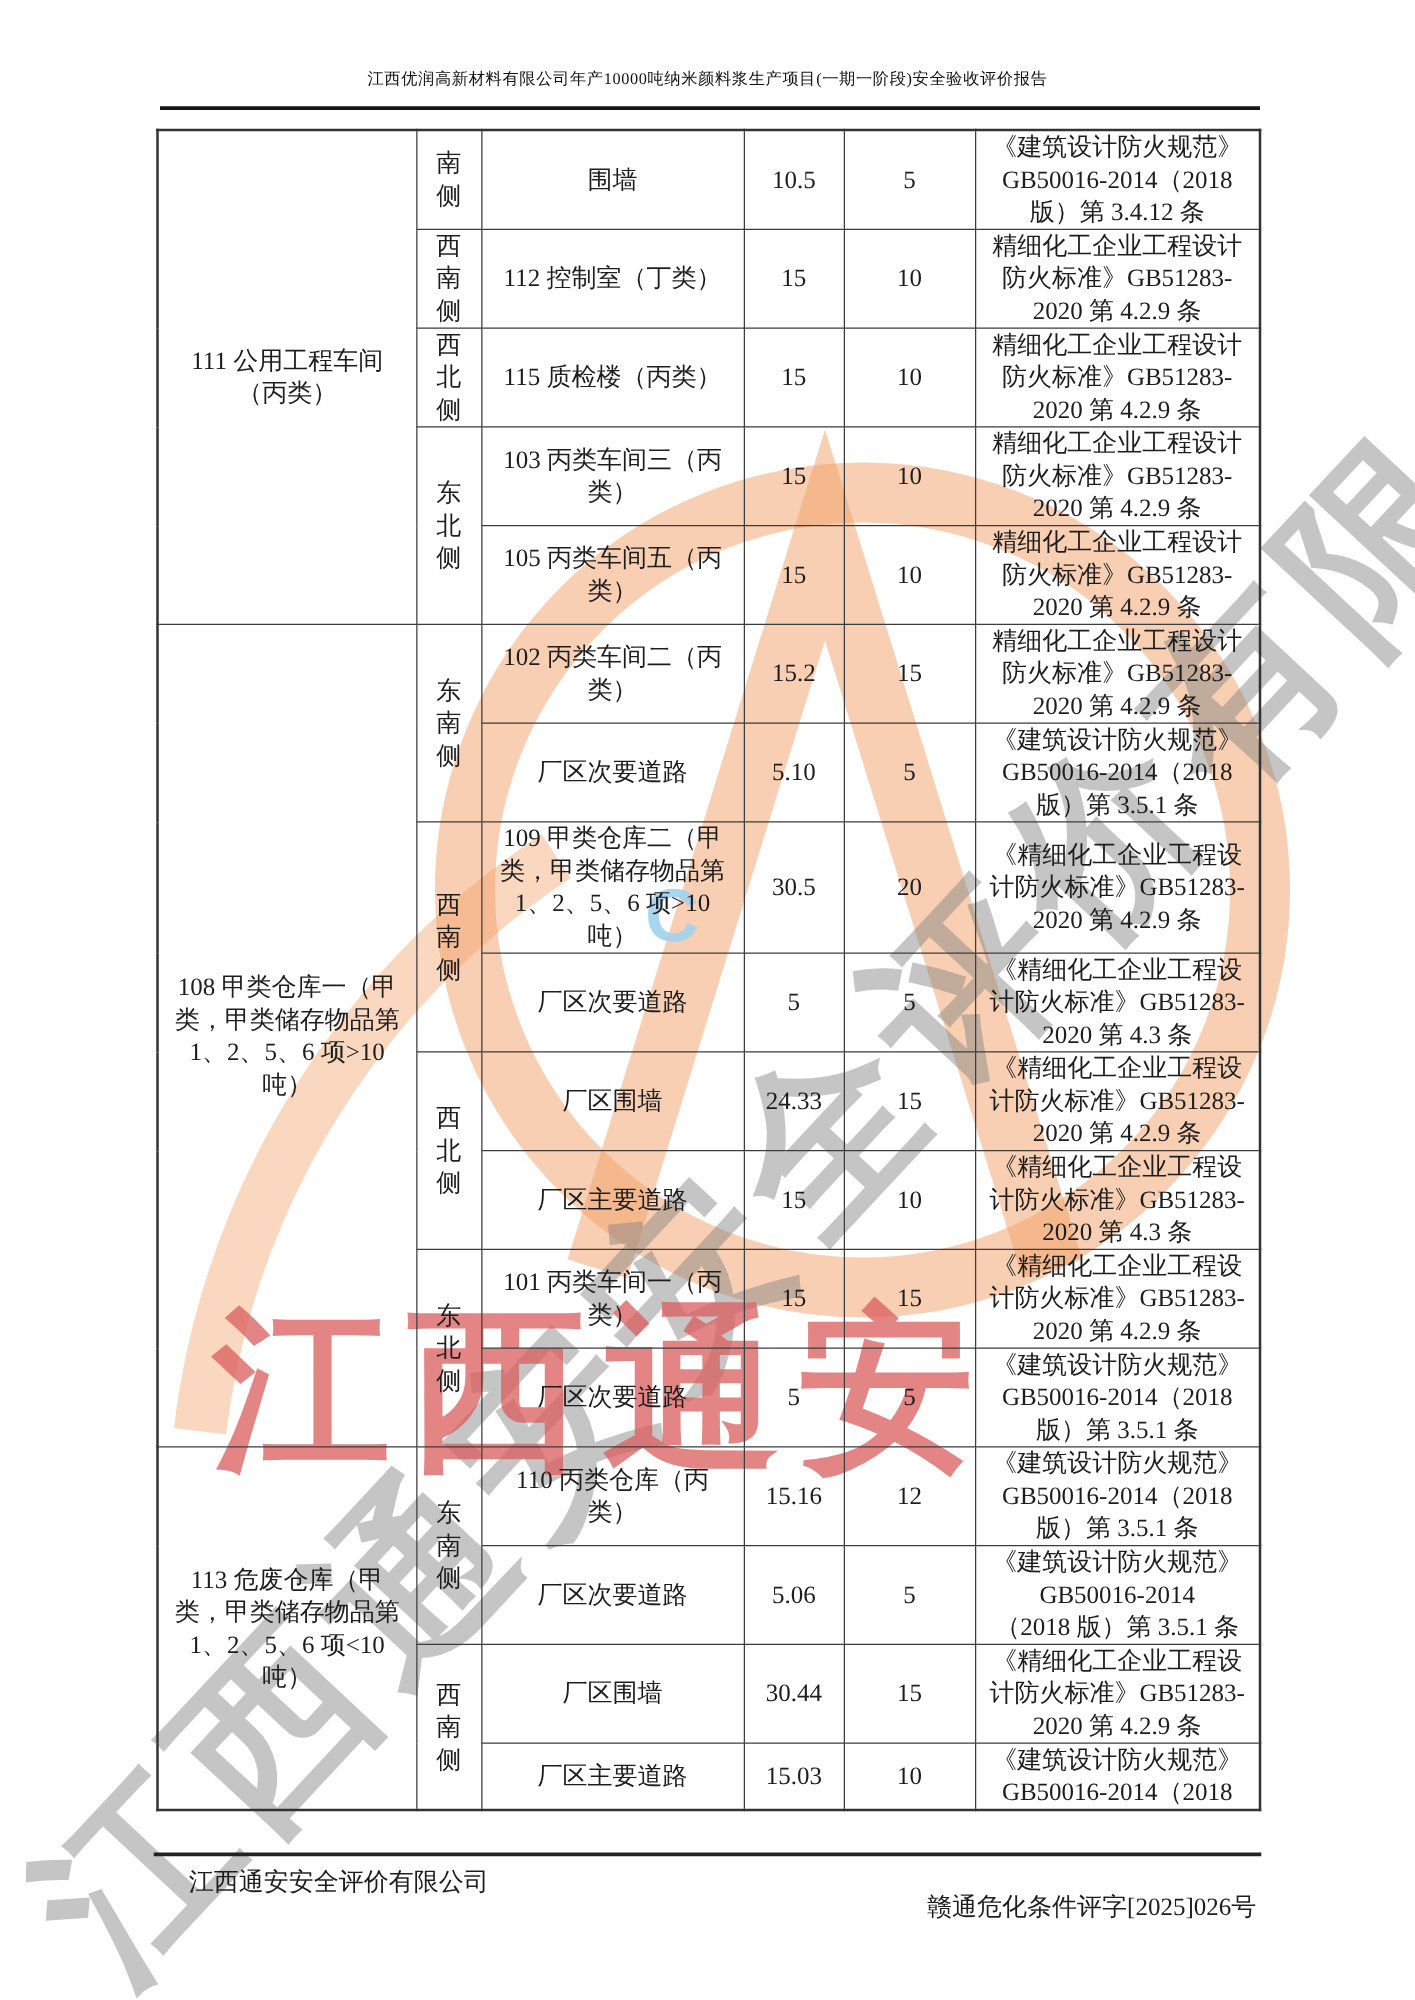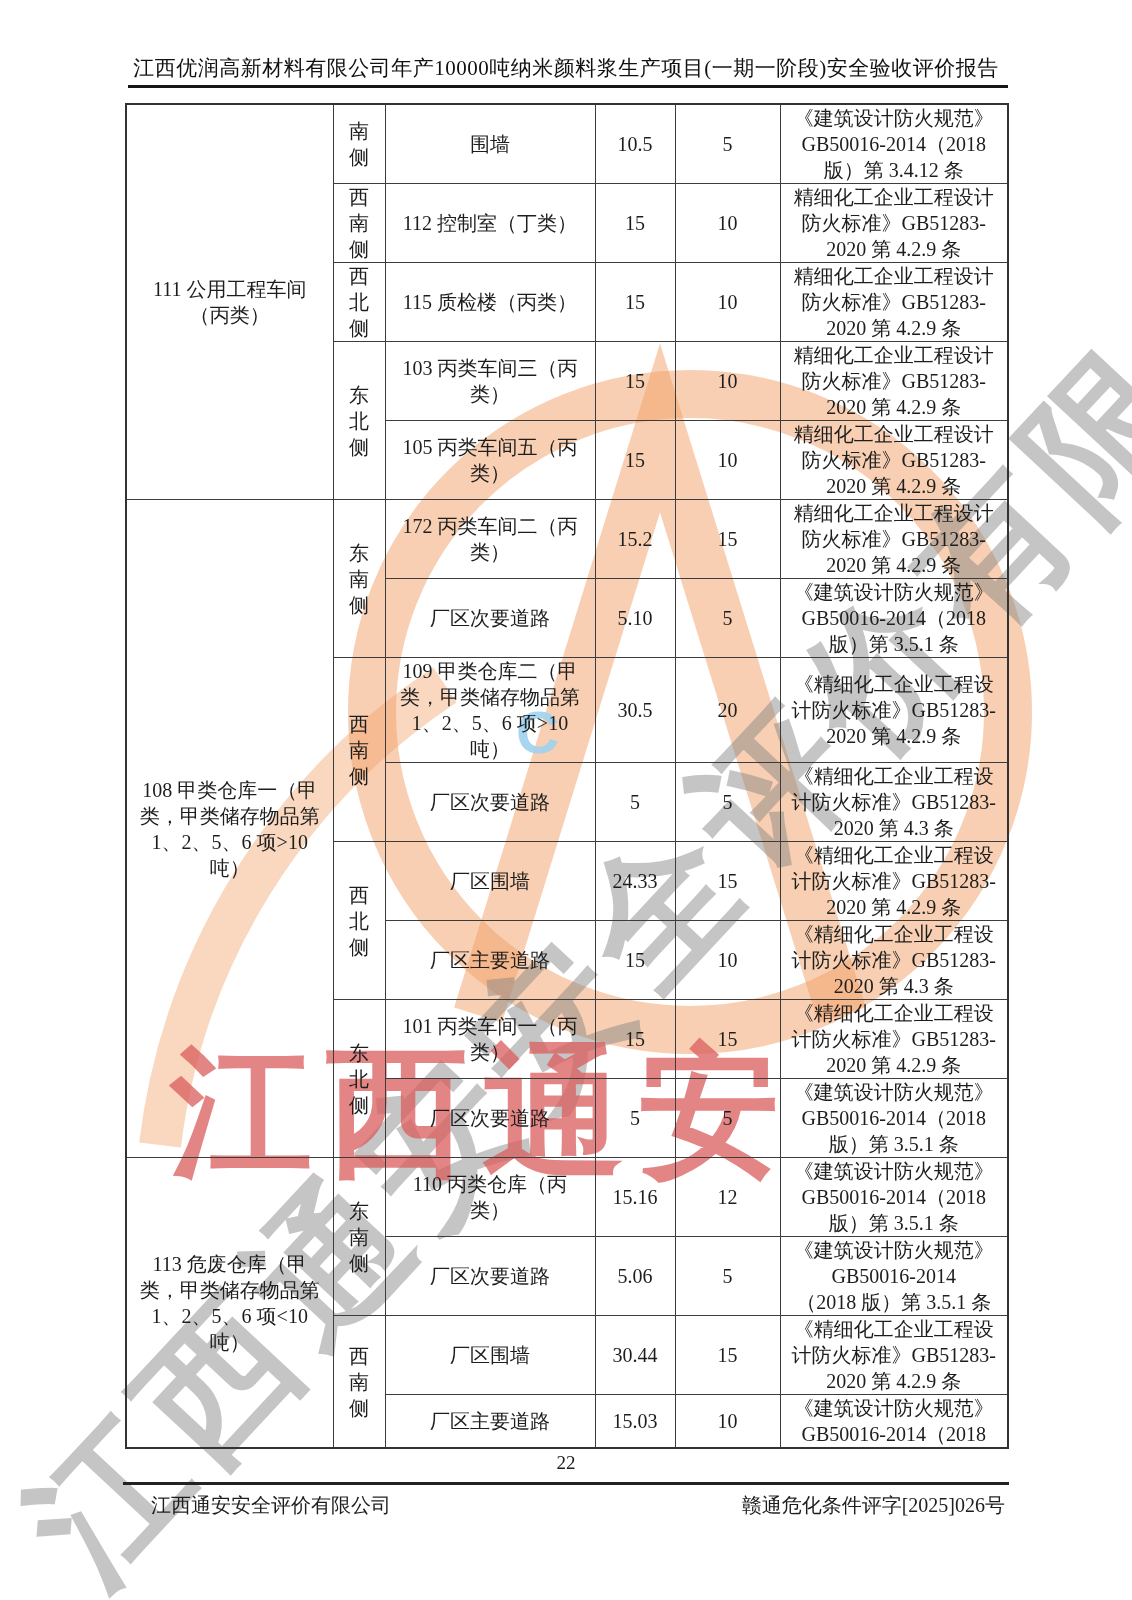--- a/index.html
+++ b/index.html
@@ -13,34 +13,34 @@
   .wm-red{position:absolute;left:170px;top:1018px;font-size:142px;font-weight:bold;
           letter-spacing:14px;white-space:nowrap;color:rgba(219,92,92,0.75);
           font-family:"Liberation Serif",serif;}
   .wm-blue-c{position:absolute;left:516px;top:698px;font-size:60px;font-weight:bold;
              color:rgba(158,209,238,0.9);font-family:"Liberation Sans",sans-serif;}
   .wm-blue-ta{position:absolute;left:472px;top:752px;font-size:124px;font-weight:bold;
               color:rgba(158,209,238,0.85);font-family:"Liberation Sans",sans-serif;}
   
   .content{position:absolute;inset:0;z-index:2;}
   .doc-title{position:absolute;top:54px;left:0;width:100%;text-align:center;
-             font-size:21px;letter-spacing:0.5px;color:#111;}
+             font-size:13px;letter-spacing:0.5px;color:#111;}
   .title-rule{position:absolute;top:85px;left:128px;width:880px;height:3px;background:#161616;}
   table.main{position:absolute;left:125px;top:103px;width:882px;border-collapse:collapse;
              table-layout:fixed;background:transparent;border:2px solid #333;}
   td{border:1.5px solid #3c3c3c;text-align:center;vertical-align:middle;
      font-size:20px;line-height:26px;white-space:pre-line;padding:0;color:#1d1d1d;}
   td.col-name{padding:16px 10px;margin-left:12px;}
   td.col-basis{padding:0 3px;}
   .page-num{position:absolute;top:1452px;left:0;width:100%;text-align:center;font-size:19px;}
   .footer-rule{position:absolute;top:1482px;left:123px;width:886px;height:3px;background:#222;}
   .footer-row{position:absolute;top:1492px;left:125px;width:882px;display:flex;
               justify-content:space-between;font-size:20px;}
   .footer-left{padding-left:26px;}
-  .footer-right{padding-right:2px;}
+  .footer-right{padding-right:2px;margin-top:20px;}
 </style>
 </head>
 <body>
 
 <div class="page">
 
   <div class="wm-layer">
     <svg width="1132" height="1600" viewBox="0 0 1132 1600">
       <circle cx="690" cy="712" r="318" fill="none" stroke="#f2a066" stroke-opacity="0.5" stroke-width="48"></circle>
       <path d="M 478 1015 L 660 428 L 842 1015" fill="none" stroke="#f2a066" stroke-opacity="0.5" stroke-width="50"></path>
@@ -121,21 +121,21 @@
 2020 第 4.2.9 条</td>
           </tr>
           <tr>
             <td rowspan="8" class="col-name">108 甲类仓库一（甲
 类，甲类储存物品第
 1、2、5、6 项&gt;10
 吨）</td>
             <td rowspan="2" class="col-side">东
 南
 侧</td>
-            <td class="col-item">172 丙类车间二（丙
+            <td class="col-item">102 丙类车间二（丙
 类）</td>
             <td class="col-num">15.2</td>
             <td class="col-num">15</td>
             <td class="col-basis">精细化工企业工程设计
 防火标准》GB51283-
 2020 第 4.2.9 条</td>
           </tr>
           <tr>
             <td class="col-item">厂区次要道路</td>
             <td class="col-num">5.10</td>
@@ -243,20 +243,19 @@
           <tr>
             <td class="col-item">厂区主要道路</td>
             <td class="col-num">15.03</td>
             <td class="col-num">10</td>
             <td class="col-basis">《建筑设计防火规范》
 GB50016-2014（2018</td>
           </tr>
         </tbody>
     </table>
 
-    <div class="page-num">22</div>
     <div class="footer-rule"></div>
     <div class="footer-row">
       <span class="footer-left">江西通安安全评价有限公司</span>
       <span class="footer-right">赣通危化条件评字[2025]026号</span>
     </div>
   </div>
 </div>
 
 </body></html>

